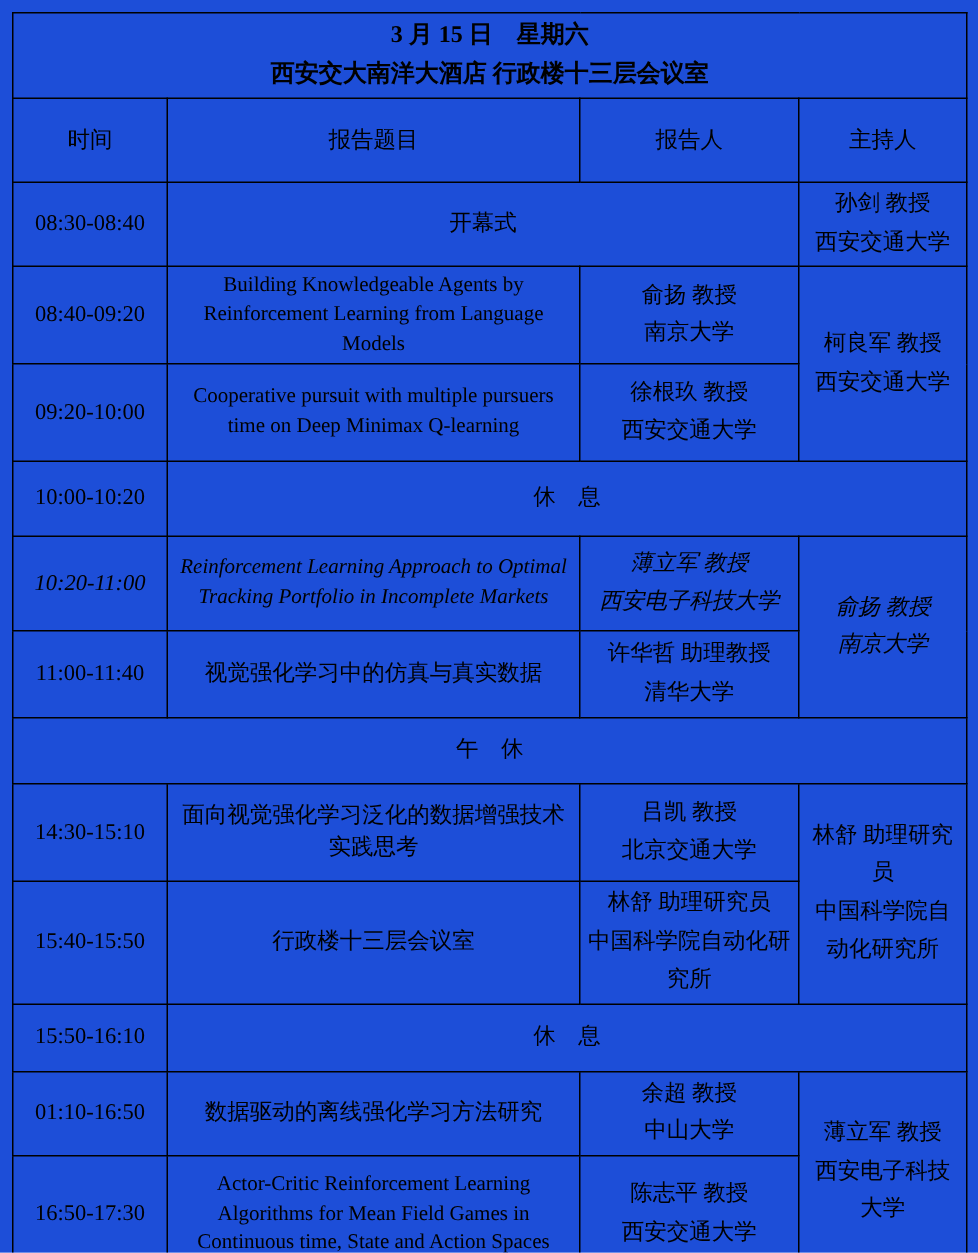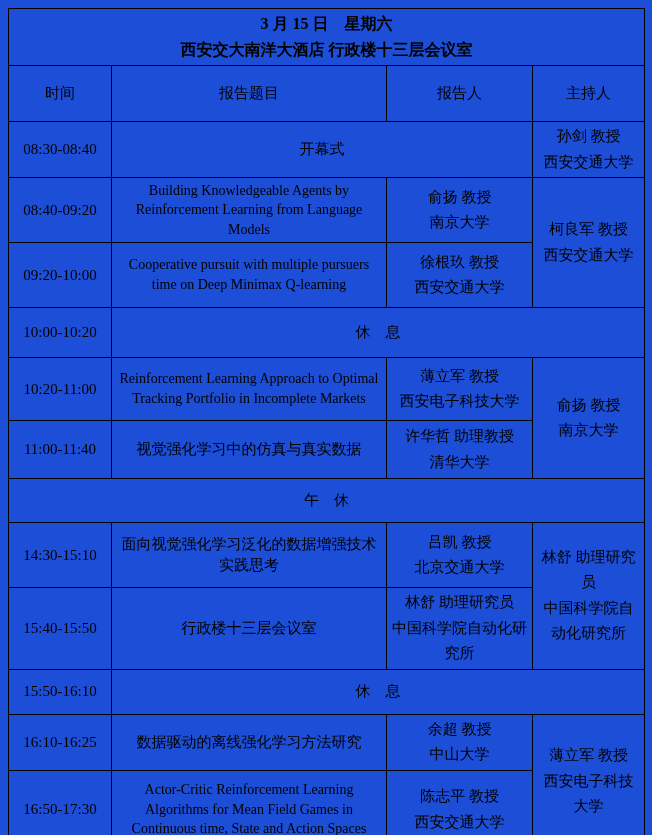--- a/index.html
+++ b/index.html
@@ -97,21 +97,21 @@
         </tr>
         <tr style="height: 65px;">
           <td class="c-time"><span>09:20-10:00</span></td>
           <td class="c-title c-en"><span>Cooperative pursuit with multiple pursuers time on Deep Minimax Q-learning</span></td>
           <td class="c-person"><span>徐根玖 教授</span><br><span>西安交通大学</span></td>
         </tr>
         <tr style="height: 50px; padding-left: 20px;">
           <td class="c-time"><span>10:00-10:20</span></td>
           <td class="c-event pad-right" colspan="3"><span>休　息</span></td>
         </tr>
-        <tr style="height: 63px;">
+        <tr style="height: 63px; font-style: italic;">
           <td class="c-time"><span>10:20-11:00</span></td>
           <td class="c-title c-en"><span>Reinforcement Learning Approach to Optimal Tracking Portfolio in Incomplete Markets</span></td>
           <td class="c-person"><span>薄立军 教授</span><br><span>西安电子科技大学</span></td>
           <td class="c-person" rowspan="2"><span>俞扬 教授</span><br><span>南京大学</span></td>
         </tr>
         <tr style="height: 58px; padding-left: 19px;">
           <td class="c-time"><span>11:00-11:40</span></td>
           <td class="c-title c-zh"><span>视觉强化学习中的仿真与真实数据</span></td>
           <td class="c-person"><span>许华哲 助理教授</span><br><span>清华大学</span></td>
         </tr>
@@ -127,21 +127,21 @@
         <tr style="height: 65px;">
           <td class="c-time"><span>15:40-15:50</span></td>
           <td class="c-title c-zh"><span>行政楼十三层会议室</span></td>
           <td class="c-person"><span>林舒 助理研究员</span><br><span>中国科学院自动化研究所</span></td>
         </tr>
         <tr style="height: 45px; padding-left: 48px;">
           <td class="c-time"><span>15:50-16:10</span></td>
           <td class="c-event pad-right" colspan="3"><span>休　息</span></td>
         </tr>
         <tr style="height: 53px;">
-          <td class="c-time"><span>16:10-16:25</span></td>
+          <td class="c-time"><span>01:10-16:50</span></td>
           <td class="c-title c-zh"><span>数据驱动的离线强化学习方法研究</span></td>
           <td class="c-person"><span>余超 教授</span><br><span>中山大学</span></td>
           <td class="c-person" rowspan="2"><span>薄立军 教授</span><br><span>西安电子科技大学</span></td>
         </tr>
         <tr style="height: 79px;">
           <td class="c-time"><span>16:50-17:30</span></td>
           <td class="c-title c-en"><span>Actor-Critic Reinforcement Learning Algorithms for Mean Field Games in Continuous time, State and Action Spaces</span></td>
           <td class="c-person"><span>陈志平 教授</span><br><span>西安交通大学</span></td>
         </tr>
       </tbody>

